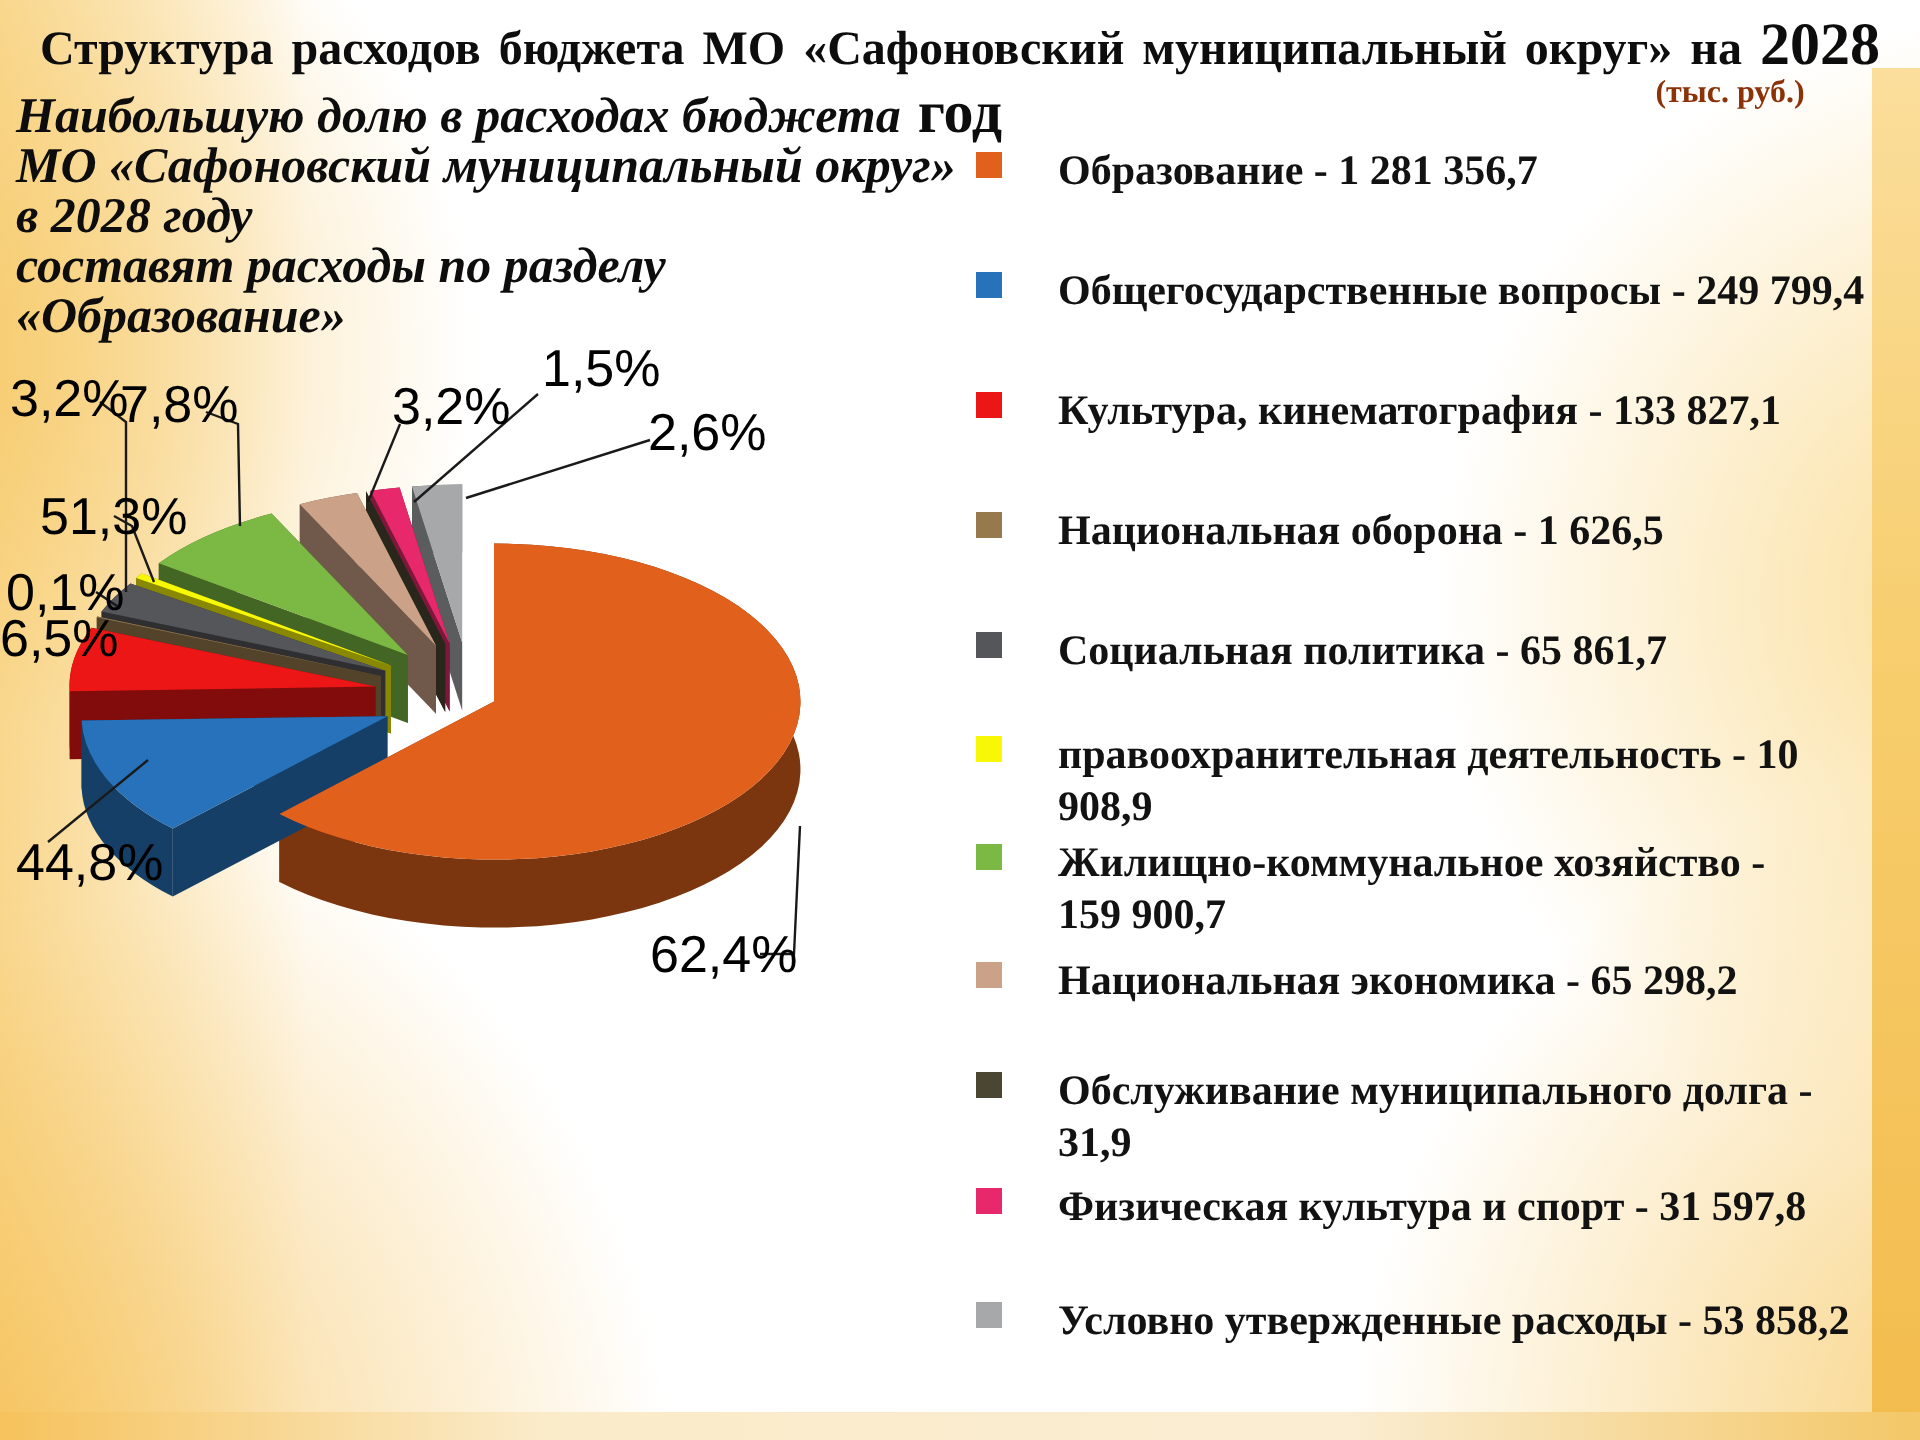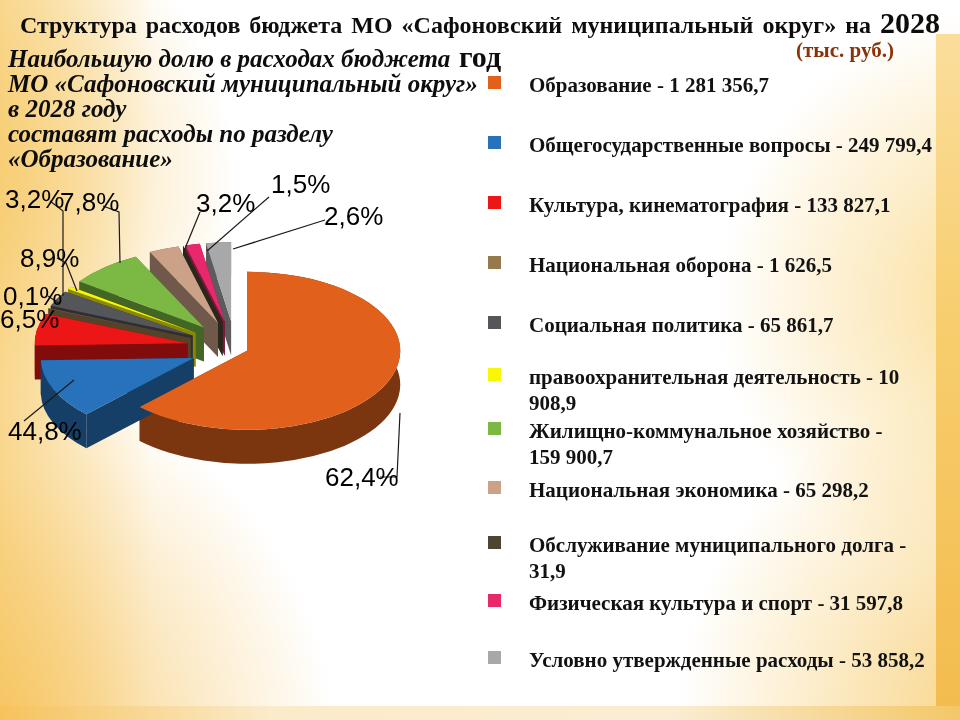--- a/index.html
+++ b/index.html
@@ -13,22 +13,22 @@
       radial-gradient(circle 430px at 1010px 300px, rgba(249,211,120,.8) 0%, rgba(255,255,255,0) 68%),
       radial-gradient(circle 520px at 1020px 720px, rgba(246,196,88,.8) 0%, rgba(255,255,255,0) 66%),
       #ffffff;}
   .band-right{position:absolute;top:34px;right:0;width:24px;height:674px;
     background:linear-gradient(180deg,#FBDE9C 0%,#F7CD6C 45%,#F3BC4E 100%);}
   .band-bottom{position:absolute;left:0;bottom:0;width:960px;height:14px;
     background:linear-gradient(90deg,#F6C25C 0%,#FAEBC9 28%,#FAEDD2 70%,#F3C767 100%);}
   .title{position:absolute;left:0;top:6px;width:960px;margin:0;text-align:center;
     font-weight:bold;font-size:24px;color:#0d0d0d;letter-spacing:0px;word-spacing:3px;}
   .title .title-year{font-size:30px;}
-  .units{position:absolute;left:770px;top:38px;width:150px;text-align:center;
-    font-weight:bold;font-size:21px;color:#8B3208;}
+  .units{position:absolute;left:790px;top:38px;width:150px;text-align:center;
+    font-weight:bold;font-size:16px;color:#8B3208;}
   .subtitle{position:absolute;left:8px;top:46px;width:470px;text-align:left;
     font-weight:bold;font-style:italic;font-size:25px;line-height:25px;color:#0d0d0d;}
   .pie-area{position:absolute;left:0;top:0;width:480px;height:668px;}
   .pie-area svg{position:absolute;left:0;top:0;}
   .plabel{position:absolute;font-family:"Liberation Sans",sans-serif;font-size:26px;color:#000;white-space:nowrap;}
   .legend{position:absolute;left:488px;top:0;width:462px;height:720px;}
   .lg-item{position:absolute;left:0;width:460px;}
   .chip{position:absolute;left:0;top:4px;width:13px;height:13px;display:block;}
   .lg-text{display:block;margin-left:41px;font-weight:bold;font-size:21px;line-height:26px;color:#121212;}
 </style>
@@ -105,21 +105,21 @@
         <path d="M48 296 L60 304"></path>
         <path d="M24 421 L74 380"></path>
         <path d="M380 477 L397 477 L400 413"></path>
         <path d="M200 212 L184 251"></path>
         <path d="M269 197 L207 251"></path>
         <path d="M325 220 L233 249"></path>
       </g>
     </svg>
     <span class="plabel" style="left:5px;top:184px">3,2%</span>
     <span class="plabel" style="left:60px;top:187px">7,8%</span>
-    <span class="plabel" style="left:20px;top:243px">8,9%</span>
+    <span class="plabel" style="left:20px;top:243px">51,3%</span>
     <span class="plabel" style="left:3px;top:281px">0,1%</span>
     <span class="plabel" style="left:0px;top:304px">6,5%</span>
     <span class="plabel" style="left:8px;top:416px">44,8%</span>
     <span class="plabel" style="left:325px;top:462px">62,4%</span>
     <span class="plabel" style="left:196px;top:188px">3,2%</span>
     <span class="plabel" style="left:271px;top:169px">1,5%</span>
     <span class="plabel" style="left:324px;top:201px">2,6%</span>
   </div>
 
   <div class="legend" id="legend">

